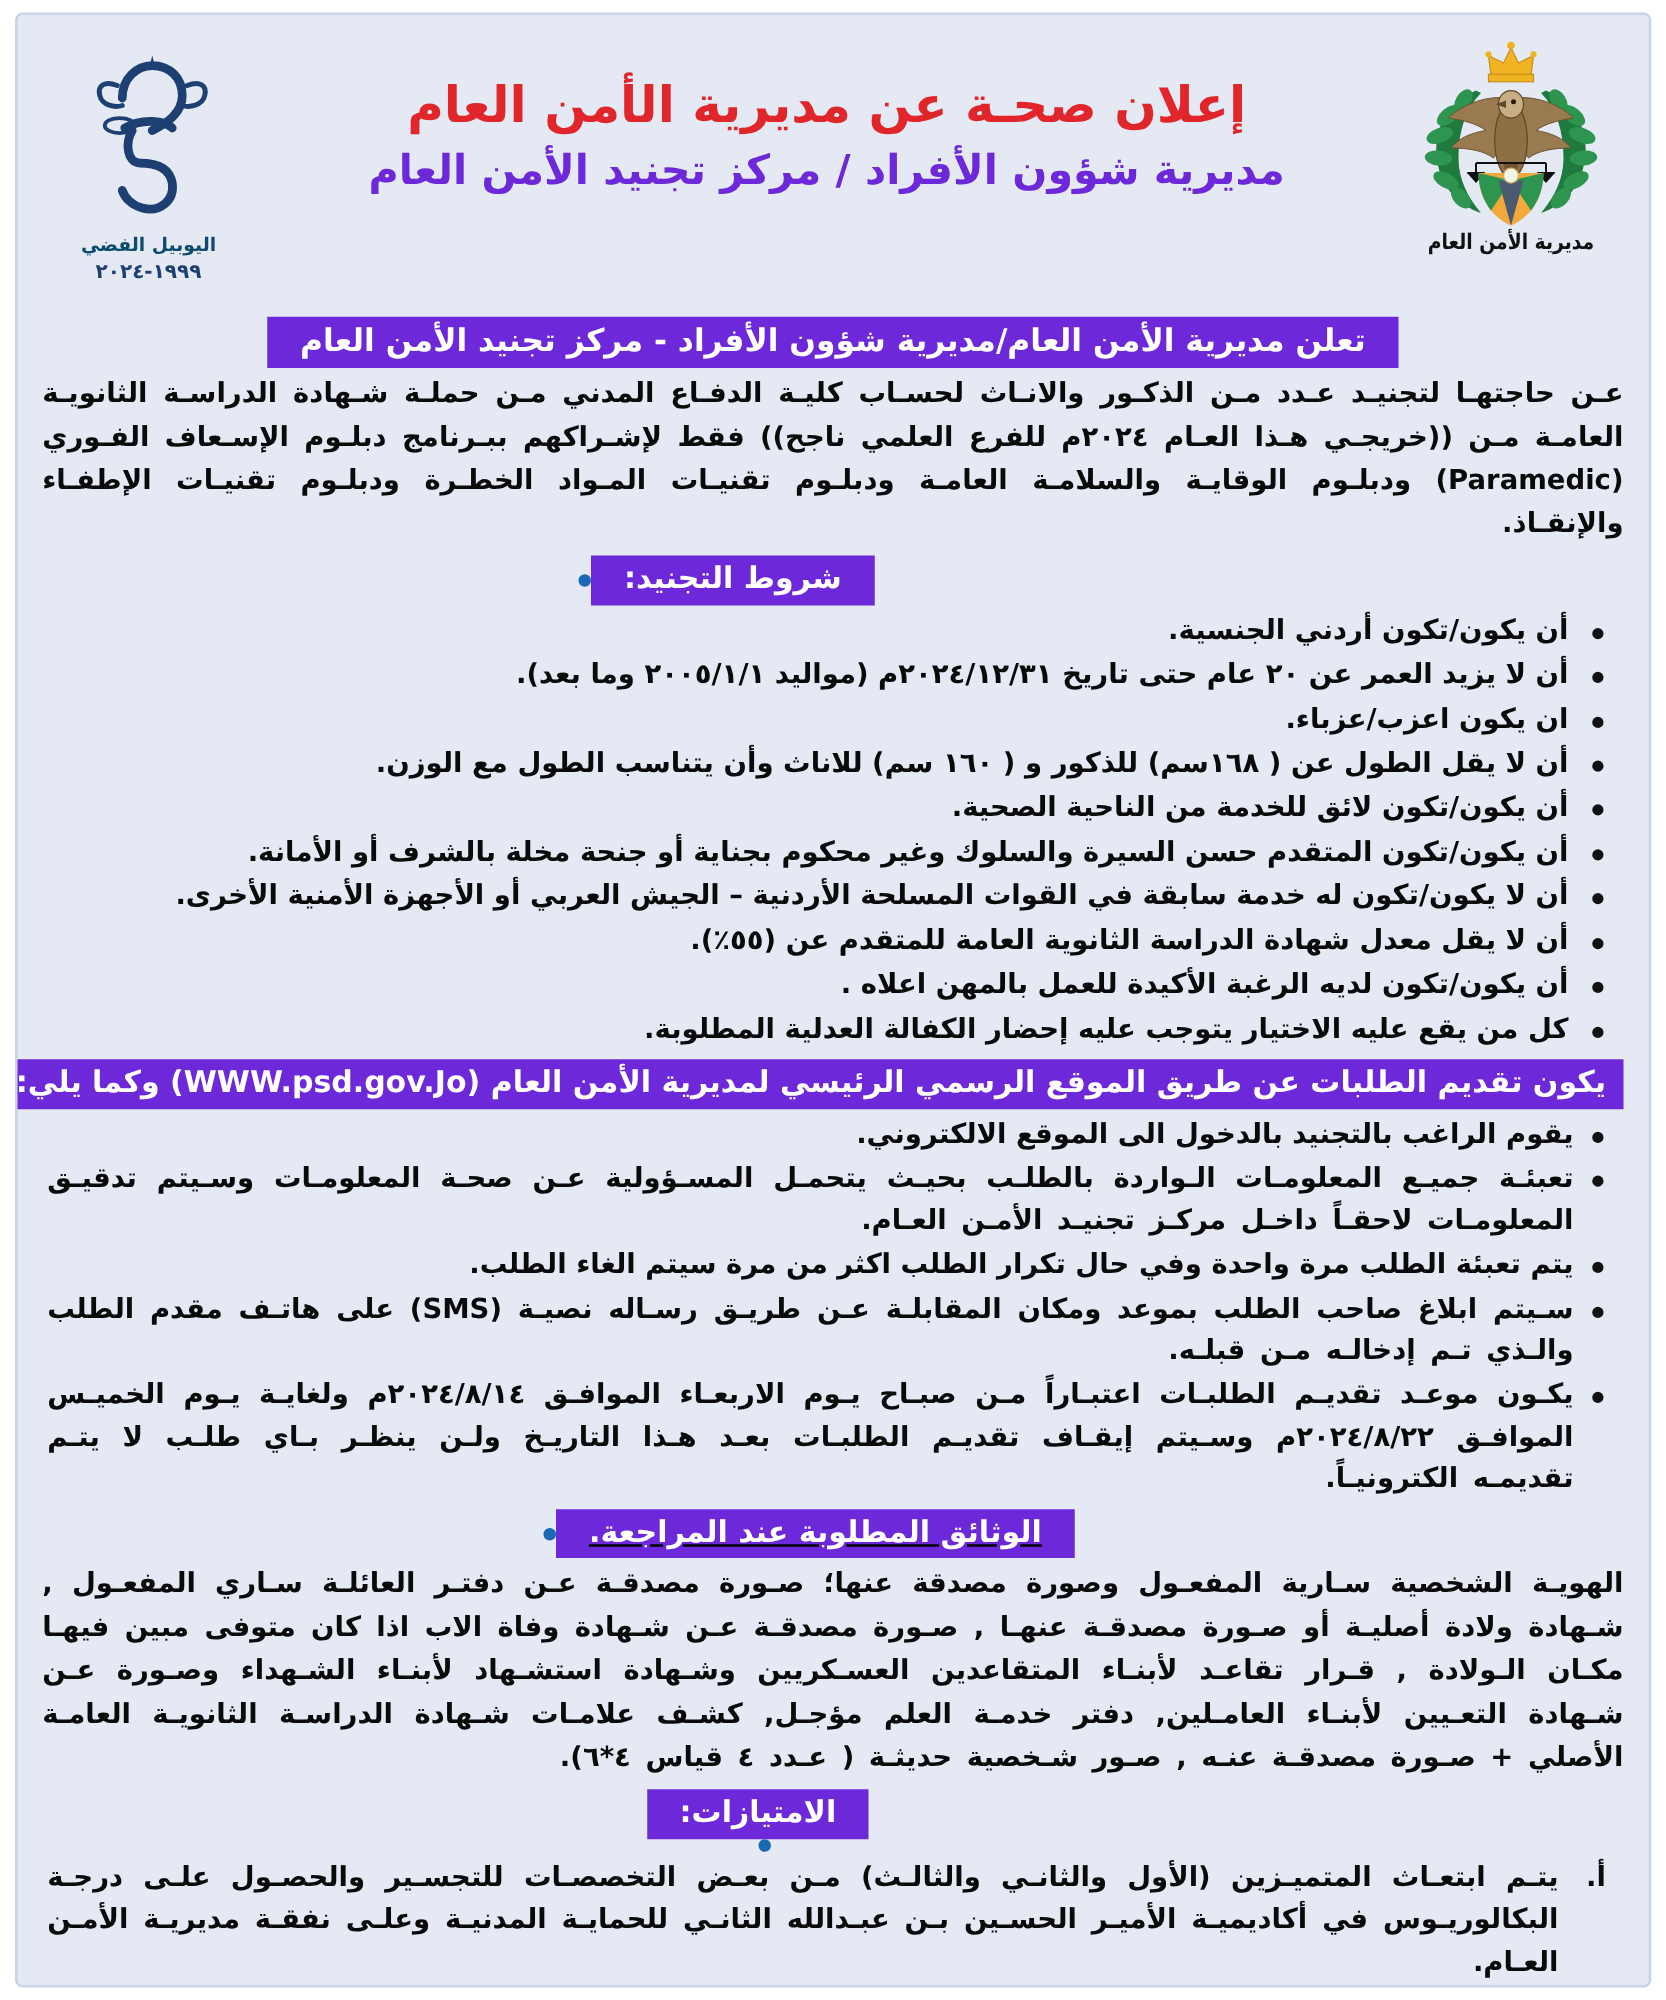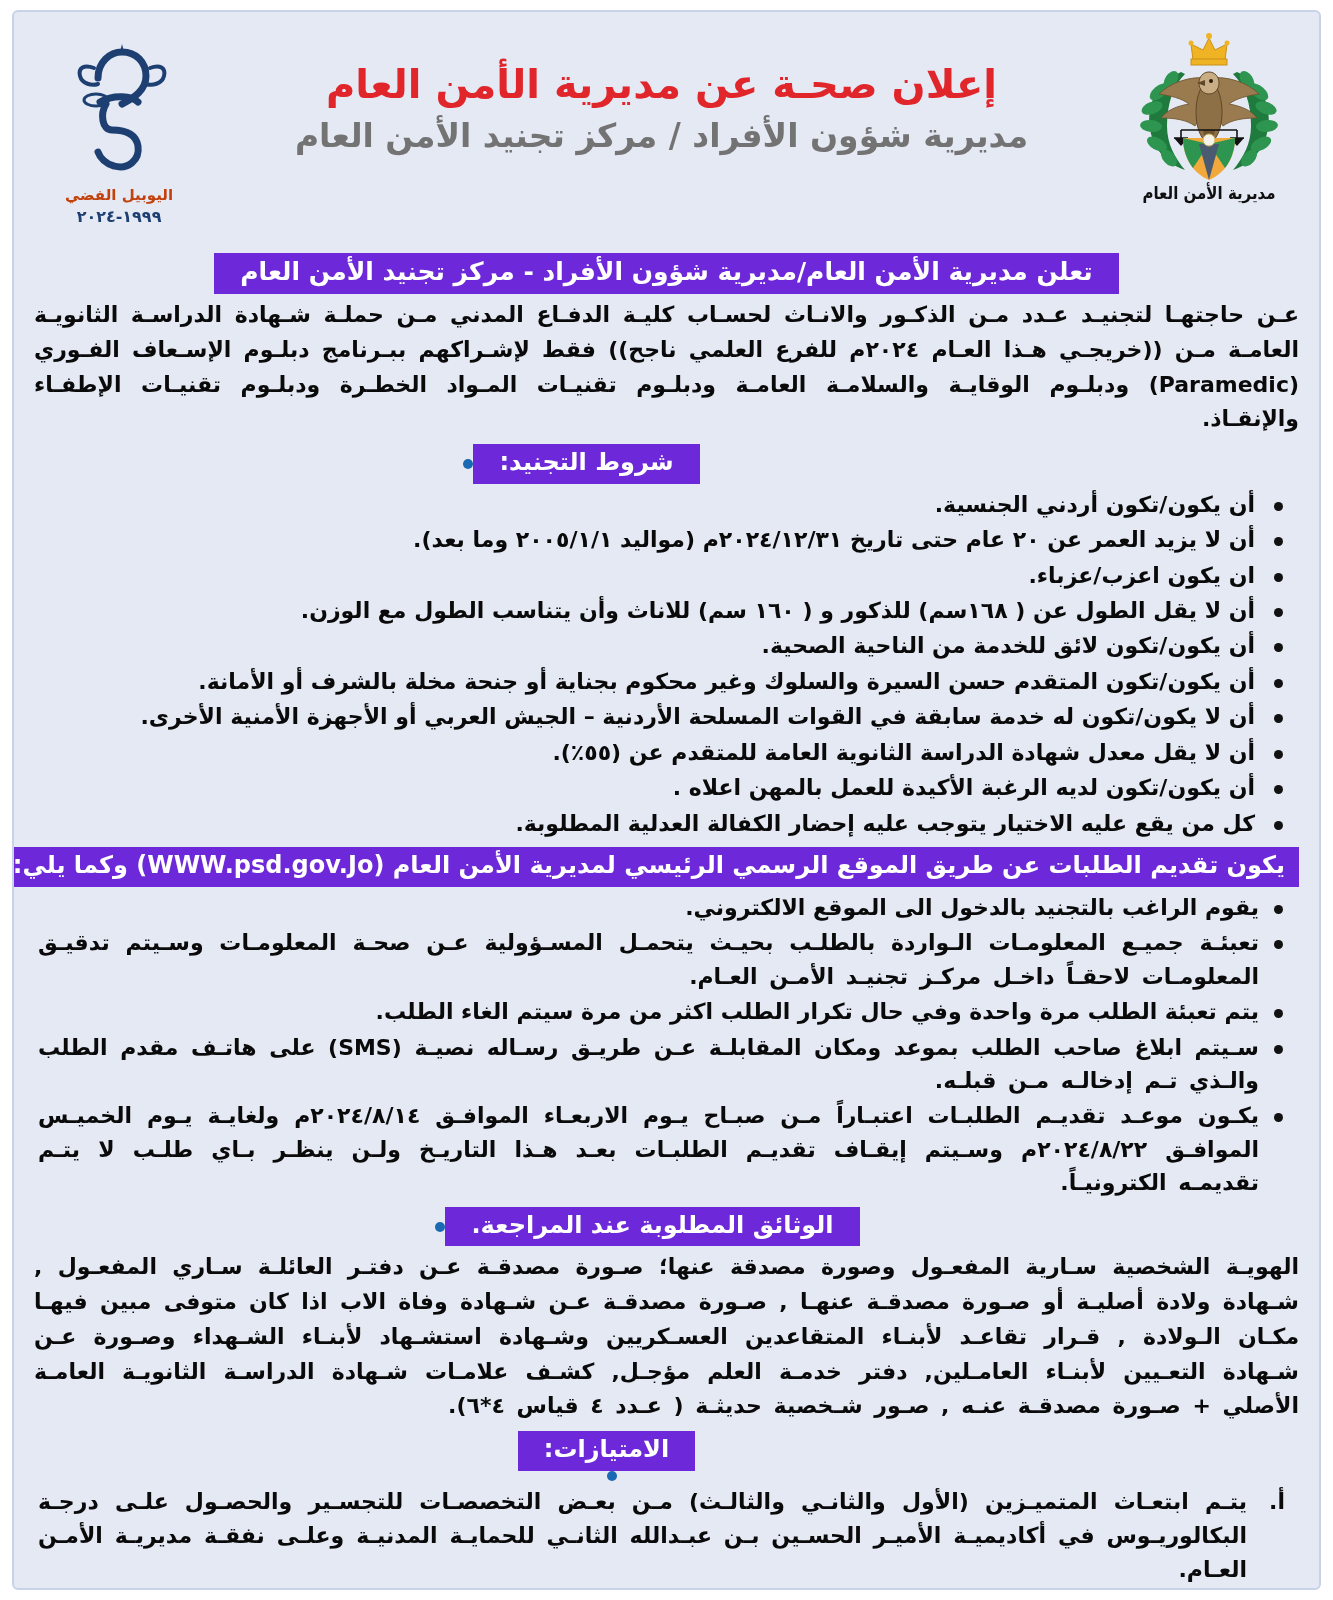--- a/index.html
+++ b/index.html
@@ -55,34 +55,34 @@
   }
   .title-main{
     color:#e0262b;
     font-size:40px;
     font-weight:bold;
     line-height:1.22;
     letter-spacing:-.5px;
     white-space:nowrap;
   }
   .title-sub{
-    color:#737373;
+    color:#6d28d9;
     font-size:33px;
     font-weight:bold;
     line-height:1.3;
     margin-top:6px;
     white-space:nowrap;
   }
   .jubilee{
     width:170px;flex:0 0 170px;
     display:flex;flex-direction:column;align-items:center;
     padding-top:12px;
   }
   .jubilee-caption{
-    color:#c2410c;font-size:15px;font-weight:bold;margin-top:-2px;
+    color:#0c4a6e;font-size:15px;font-weight:bold;margin-top:-2px;
   }
   .jubilee-years{
     color:#1d3f72;font-size:16px;font-weight:bold;margin-top:3px;letter-spacing:1px;
   }
 
   
   .content{padding:0 6px;}
 
   .bluebar-row{
     display:flex;
@@ -317,21 +317,21 @@
 
       <ul class="bullets">
         <li>يقوم الراغب بالتجنيد بالدخول الى الموقع الالكتروني.</li>
         <li class="justified">تعبئـة جميـع المعلومـات الـواردة بالطلـب بحيـث يتحمـل المسـؤولية عـن صحـة المعلومـات وسـيتم تدقيـق المعلومـات لاحقـاً داخـل مركـز تجنيـد الأمـن العـام.</li>
         <li>يتم تعبئة الطلب مرة واحدة وفي حال تكرار الطلب اكثر من مرة سيتم الغاء الطلب.</li>
         <li class="justified">سـيتم ابلاغ صاحب الطلب بموعد ومكان المقابلـة عـن طريـق رسـاله نصيـة (SMS) على هاتـف مقدم الطلب والـذي تـم إدخالـه مـن قبلـه.</li>
         <li class="justified">يكـون موعـد تقديـم الطلبـات اعتبـاراً مـن صبـاح يـوم الاربعـاء الموافـق ٢٠٢٤/٨/١٤م ولغايـة يـوم الخميـس الموافـق ٢٠٢٤/٨/٢٢م وسـيتم إيقـاف تقديـم الطلبـات بعـد هـذا التاريـخ ولـن ينظـر بـاي طلـب لا يتـم تقديمـه الكترونيـاً.</li>
       </ul>
 
       <div class="bluebar-row" style="justify-content:center;">
-        <div style="display:flex;align-items:center;margin-right:48px;">
+        <div style="display:flex;align-items:center;margin-right:48px;text-decoration:underline;">
           <div class="bluebar narrow">الوثائق المطلوبة عند المراجعة.</div>
           <div class="bluebar-bullet"></div>
         </div>
       </div>
 
       <div class="para bigspace">الهويـة الشخصية سـارية المفعـول وصورة مصدقة عنها؛ صـورة مصدقـة عـن دفتـر العائلـة سـاري المفعـول , شـهادة ولادة أصليـة أو صـورة مصدقـة عنهـا , صـورة مصدقـة عـن شـهادة وفاة الاب اذا كان متوفى مبين فيهـا مكـان الـولادة , قـرار تقاعـد لأبنـاء المتقاعدين العسـكريين وشـهادة استشـهاد لأبنـاء الشـهداء وصـورة عـن شـهادة التعـيين لأبنـاء العامـلين, دفتر خدمـة العلم مؤجـل, كشـف علامـات شـهادة الدراسـة الثانويـة العامـة الأصلي + صـورة مصدقـة عنـه , صـور شـخصية حديثـة ( عـدد ٤ قياس ٤*٦).</div>
 
       <div class="bluebar-row" style="justify-content:center;">
         <div style="display:flex;align-items:center;margin-right:120px;flex-direction:column;">
           <div class="bluebar narrow">الامتيازات:</div>

